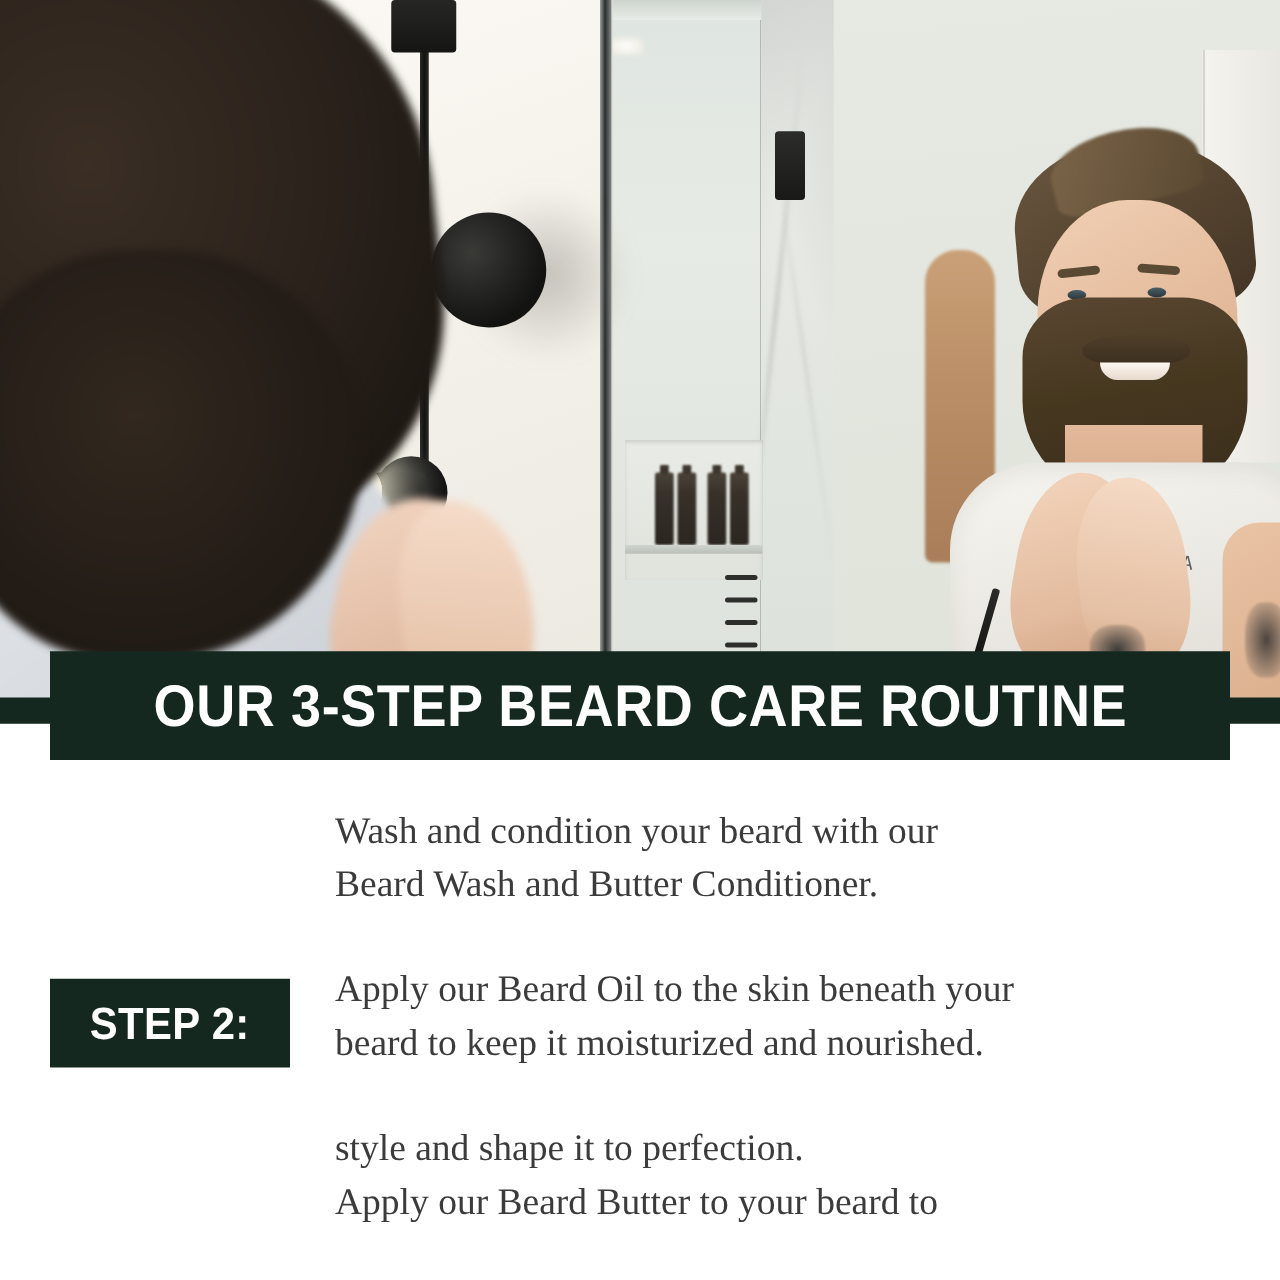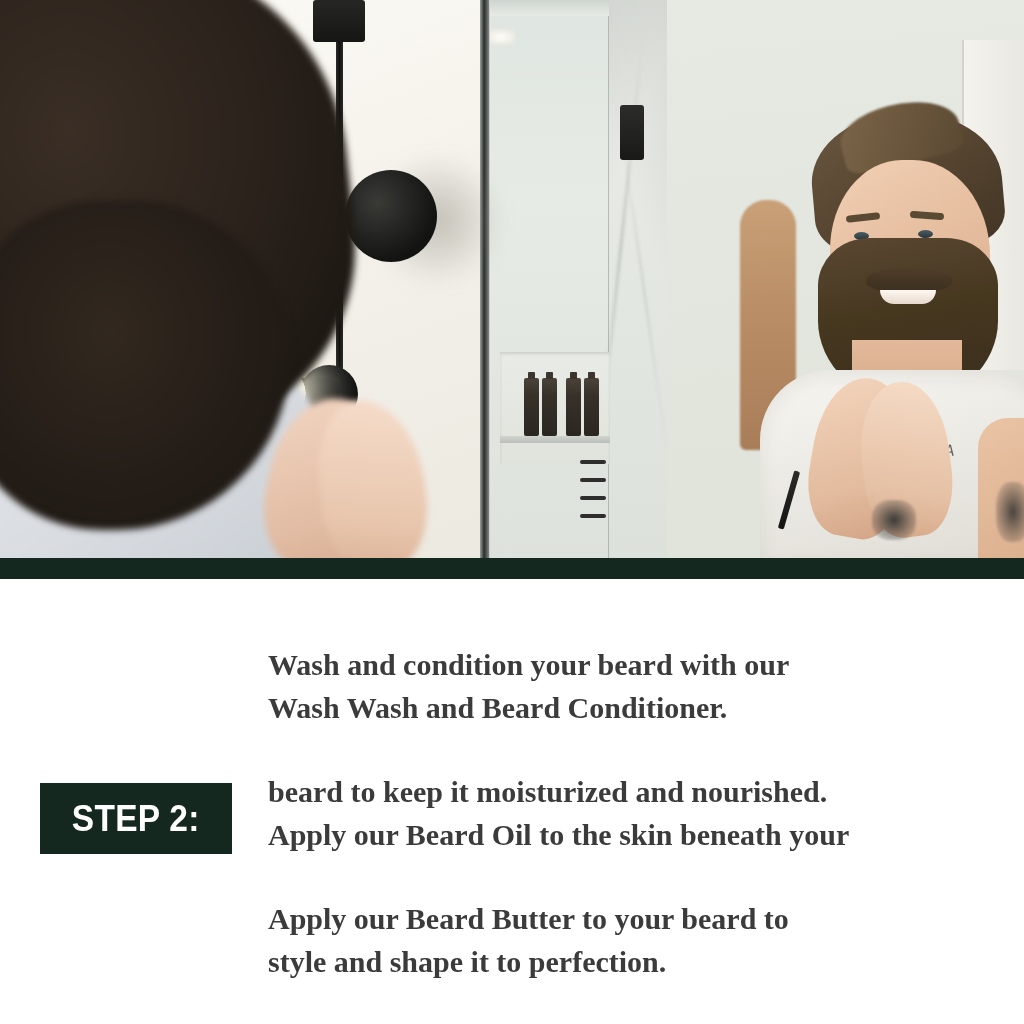--- a/index.html
+++ b/index.html
@@ -317,21 +317,21 @@
     transform:scaleX(.93);
     line-height:1;
     white-space:nowrap;
   }
   .step-text{
     position:absolute;left:268px;top:4px;width:712px;
     color:#3b3b3b;
     font-family:"Liberation Serif", serif;
     font-size:30px;
     line-height:1.42;
-    font-weight:700;
+    font-weight:400;
   }
   .step-text .ln{display:block;white-space:nowrap;}
 </style>
 </head>
 <body>
 
 <div class="page">
 
   <div class="photo">
     <div class="wall"></div>
@@ -394,41 +394,44 @@
 
     <div class="fg-shoulder"></div>
     <div class="fg-face"></div>
     <div class="fg-head"></div>
     <div class="fg-beard"></div>
     <div class="fg-hand-a"></div>
     <div class="fg-hand-b"></div>
   </div>
 
   <div class="banner-strip"></div>
+  <div class="banner">
+    <div class="banner-title">OUR 3-STEP BEARD CARE ROUTINE</div>
+  </div>
 
   <div class="steps">
 
     <div class="step-row">
       <div class="step-text">
         <span class="ln">Wash and condition your beard with our</span>
-        <span class="ln">Wash Wash and Beard Conditioner.</span>
+        <span class="ln">Beard Wash and Butter Conditioner.</span>
       </div>
     </div>
 
     <div class="step-row">
       <div class="step-badge">
         <span class="step-badge-label">STEP 2:</span>
       </div>
       <div class="step-text">
+        <span class="ln">Apply our Beard Oil to the skin beneath your</span>
         <span class="ln">beard to keep it moisturized and nourished.</span>
-        <span class="ln">Apply our Beard Oil to the skin beneath your</span>
       </div>
     </div>
 
     <div class="step-row">
       <div class="step-text">
+        <span class="ln">style and shape it to perfection.</span>
         <span class="ln">Apply our Beard Butter to your beard to</span>
-        <span class="ln">style and shape it to perfection.</span>
       </div>
     </div>
 
   </div>
 </div>
 
 </body></html>

